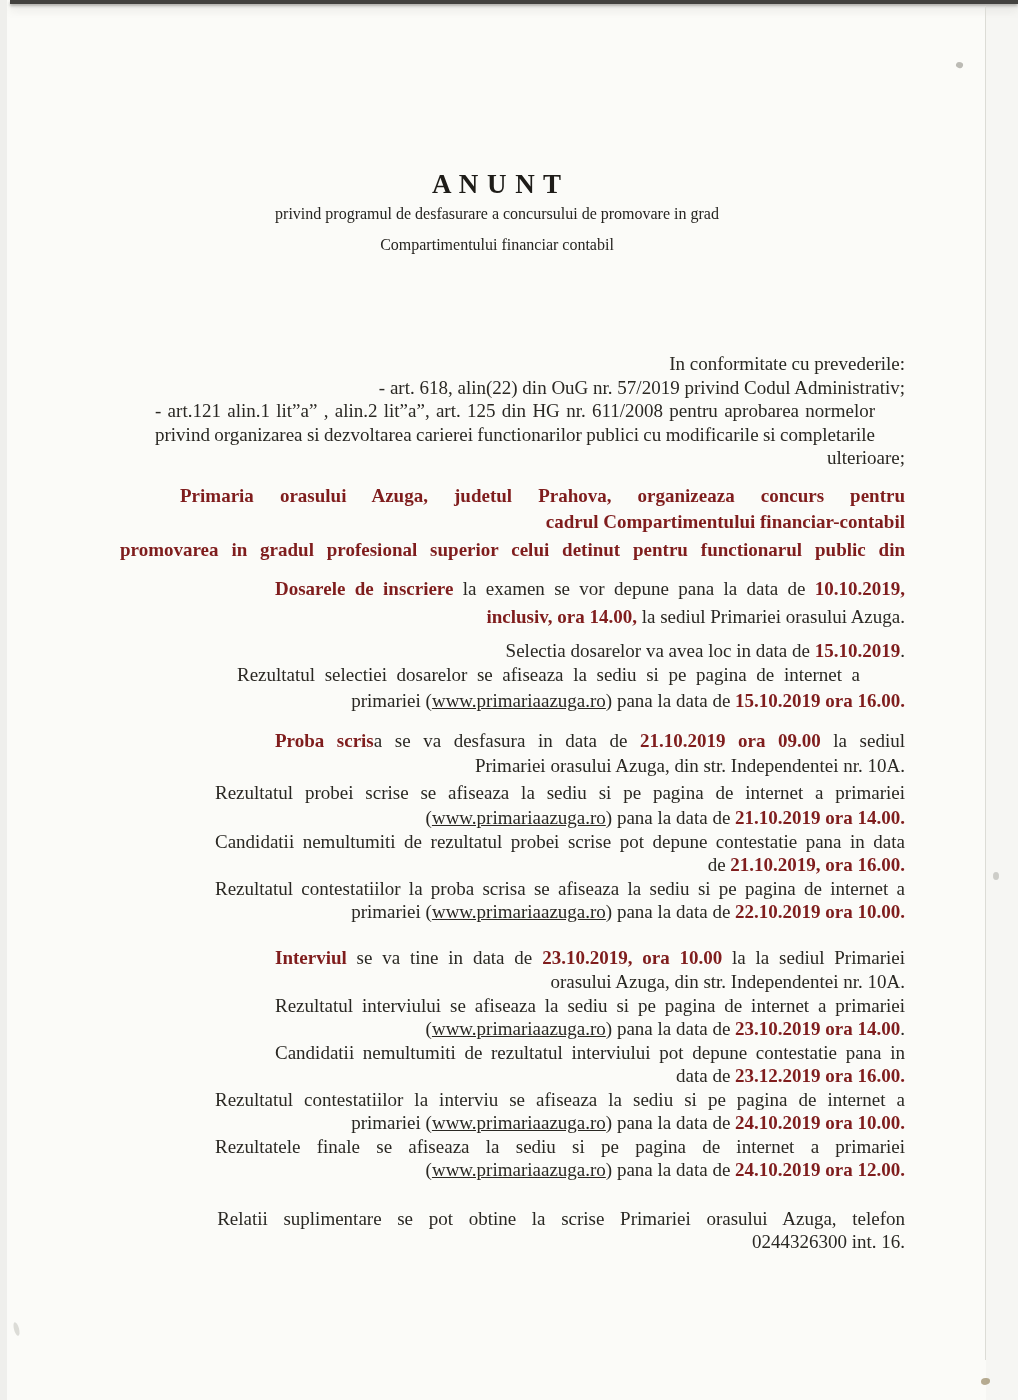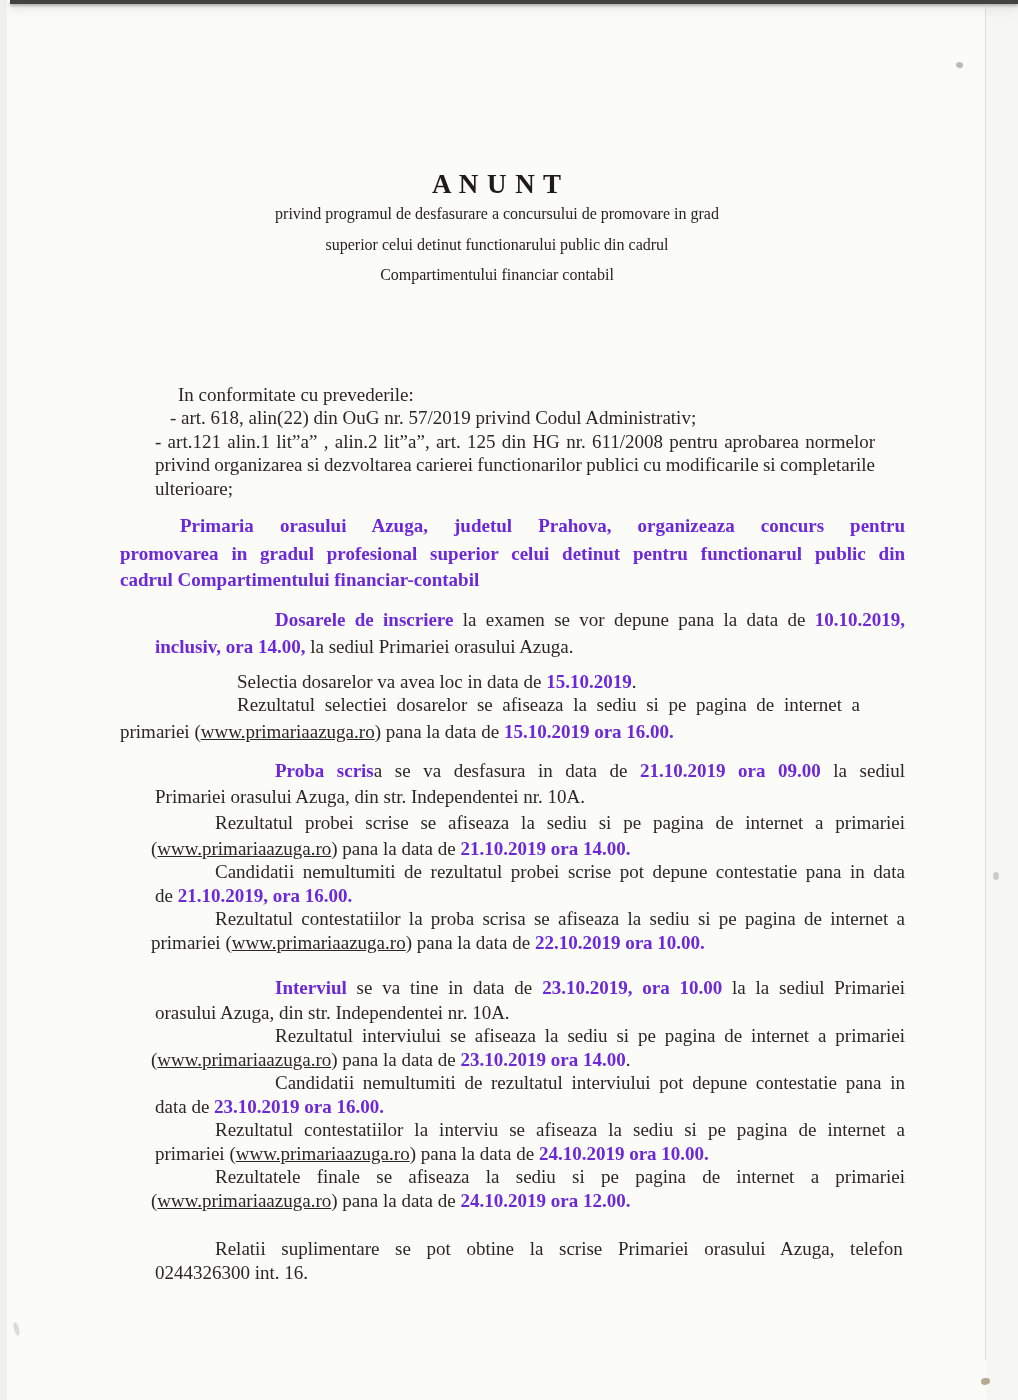--- a/index.html
+++ b/index.html
@@ -27,23 +27,23 @@
   .speck-d{position:absolute;left:14px;top:1322px;width:5px;height:14px;border-radius:50%;
            background:rgba(150,148,140,.30);transform:rotate(-15deg);}
 
   
   .titleblock{padding-top:169px;width:994px;text-align:center;}
   .doc-title{font-weight:bold;font-size:27px;line-height:30px;letter-spacing:1px;color:#1e1c18;}
   .doc-subtitle{font-size:16px;line-height:30.5px;color:#262420;}
 
   
   .bodyblock{margin:92px 113px 0 120px;}
-  .line{white-space:nowrap;font-size:19px;line-height:23.5px;}
+  .line{white-space:nowrap;font-size:19px;line-height:23.5px;text-align:right;}
   .line.j{}
-  .b{font-weight:bold;color:#6d28d9;}
+  .b{font-weight:bold;color:#7f1d1d;}
   .u{text-decoration:underline;}
   .xa{padding-left:58px;} .xb{padding-left:50px;} .xc{padding-left:35px;}
   .xd{padding-left:60px;} .x0{padding-left:0;}   .xe{padding-left:155px;}
   .xf{padding-left:117px;} .xg{padding-left:95px;} .xi{padding-left:31px;}
   .rr30{margin-right:30px;} .rr45{margin-right:45px;}
 </style>
 </head>
 <body>
 
 <div class="page">
@@ -54,53 +54,52 @@
   <div class="scan-right"></div>
   <div class="speck-a"></div>
   <div class="speck-b"></div>
   <div class="speck-c"></div>
   <div class="speck-d"></div>
 
   <div class="titleblock">
     <div class="doc-title">A N U N T</div>
     <div class="doc-subtitle">
       <div>privind programul de desfasurare a concursului de promovare in grad</div>
-      <div>superior celui detinut functionarului public din cadrul</div>
       <div>Compartimentului financiar contabil</div>
     </div>
   </div>
 
   <div class="bodyblock">
       <div class="line xa"><span class="ln-in"><span>In conformitate cu prevederile:</span></span></div>
       <div class="line xb"><span class="ln-in"><span>- art. 618, alin(22) din OuG nr. 57/2019 privind Codul Administrativ;</span></span></div>
       <div class="line xc rr30 j" style="word-spacing: 1.54583px;"><span class="ln-in"><span>- art.121 alin.1 lit”a” , alin.2 lit”a”, art. 125 din HG nr. 611/2008 pentru aprobarea normelor</span></span></div>
       <div class="line xc rr30 j" style="word-spacing: -0.345313px;"><span class="ln-in"><span>privind organizarea si dezvoltarea carierei functionarilor publici cu modificarile si completarile</span></span></div>
       <div class="line xc"><span class="ln-in"><span>ulterioare;</span></span></div>
       <div class="line xd j" style="margin-top: 14px; word-spacing: 21.317px;"><span class="ln-in"><span class="b">Primaria orasului Azuga, judetul Prahova, organizeaza concurs pentru</span></span></div>
+      <div class="line x0" style="margin-top: 3px;"><span class="ln-in"><span class="b">cadrul Compartimentului financiar-contabil</span></span></div>
       <div class="line x0 j" style="margin-top: 4px; word-spacing: 8.11875px;"><span class="ln-in"><span class="b">promovarea in gradul profesional superior celui detinut pentru functionarul public din</span></span></div>
-      <div class="line x0" style="margin-top: 3px;"><span class="ln-in"><span class="b">cadrul Compartimentului financiar-contabil</span></span></div>
       <div class="line xe j" style="margin-top: 16px; word-spacing: 4.58984px;"><span class="ln-in"><span class="b">Dosarele de inscriere</span><span> la examen se vor depune pana la data de </span><span class="b">10.10.2019,</span></span></div>
       <div class="line xc" style="margin-top: 4px;"><span class="ln-in"><span class="b">inclusiv, ora 14.00,</span><span> la sediul Primariei orasului Azuga.</span></span></div>
       <div class="line xf" style="margin-top: 11px;"><span class="ln-in"><span>Selectia dosarelor va avea loc in data de </span><span class="b">15.10.2019</span><span>.</span></span></div>
       <div class="line xf rr45 j" style="word-spacing: 4.8763px;"><span class="ln-in"><span>Rezultatul selectiei dosarelor se afiseaza la sediu si pe pagina de internet a</span></span></div>
       <div class="line x0" style="margin-top: 3px;"><span class="ln-in"><span>primariei (</span><span class="u">www.primariaazuga.ro</span><span>) pana la data de </span><span class="b">15.10.2019 ora 16.00.</span></span></div>
       <div class="line xe j" style="margin-top: 16px; word-spacing: 7.80859px;"><span class="ln-in"><span class="b">Proba scris</span><span>a se va desfasura in data de </span><span class="b">21.10.2019 ora 09.00</span><span> la sediul</span></span></div>
       <div class="line xc" style="margin-top: 2px;"><span class="ln-in"><span>Primariei orasului Azuga, din str. Independentei nr. 10A.</span></span></div>
       <div class="line xg j" style="margin-top: 3px; word-spacing: 7.09736px;"><span class="ln-in"><span>Rezultatul probei scrise se afiseaza la sediu si pe pagina de internet a primariei</span></span></div>
       <div class="line xi" style="margin-top: 2px;"><span class="ln-in"><span>(</span><span class="u">www.primariaazuga.ro</span><span>) pana la data de </span><span class="b">21.10.2019 ora 14.00.</span></span></div>
       <div class="line xg j" style="word-spacing: 3.77699px;"><span class="ln-in"><span>Candidatii nemultumiti de rezultatul probei scrise pot depune contestatie pana in data</span></span></div>
       <div class="line xc"><span class="ln-in"><span>de </span><span class="b">21.10.2019, ora 16.00.</span></span></div>
       <div class="line xg j" style="word-spacing: 3.53683px;"><span class="ln-in"><span>Rezultatul contestatiilor la proba scrisa se afiseaza la sediu si pe pagina de internet a</span></span></div>
       <div class="line xi"><span class="ln-in"><span>primariei (</span><span class="u">www.primariaazuga.ro</span><span>) pana la data de </span><span class="b">22.10.2019 ora 10.00.</span></span></div>
       <div class="line xe j" style="margin-top: 22px; word-spacing: 5.06971px;"><span class="ln-in"><span class="b">Interviul</span><span> se va tine in data de </span><span class="b">23.10.2019, ora 10.00</span><span> la la sediul Primariei</span></span></div>
       <div class="line xc" style="margin-top: 1px;"><span class="ln-in"><span>orasului Azuga, din str. Independentei nr. 10A.</span></span></div>
       <div class="line xe j" style="word-spacing: 4.13802px;"><span class="ln-in"><span>Rezultatul interviului se afiseaza la sediu si pe pagina de internet a primariei</span></span></div>
       <div class="line xi"><span class="ln-in"><span>(</span><span class="u">www.primariaazuga.ro</span><span>) pana la data de </span><span class="b">23.10.2019 ora 14.00</span><span>.</span></span></div>
       <div class="line xe j" style="word-spacing: 3.92708px;"><span class="ln-in"><span>Candidatii nemultumiti de rezultatul interviului pot depune contestatie pana in</span></span></div>
-      <div class="line xc"><span class="ln-in"><span>data de </span><span class="b">23.10.2019 ora 16.00.</span></span></div>
+      <div class="line xc"><span class="ln-in"><span>data de </span><span class="b">23.12.2019 ora 16.00.</span></span></div>
       <div class="line xg j" style="word-spacing: 6.28486px;"><span class="ln-in"><span>Rezultatul contestatiilor la interviu se afiseaza la sediu si pe pagina de internet a</span></span></div>
       <div class="line xc"><span class="ln-in"><span>primariei (</span><span class="u">www.primariaazuga.ro</span><span>) pana la data de </span><span class="b">24.10.2019 ora 10.00.</span></span></div>
       <div class="line xg j" style="word-spacing: 11.5156px;"><span class="ln-in"><span>Rezultatele finale se afiseaza la sediu si pe pagina de internet a primariei</span></span></div>
       <div class="line xi"><span class="ln-in"><span>(</span><span class="u">www.primariaazuga.ro</span><span>) pana la data de </span><span class="b">24.10.2019 ora 12.00.</span></span></div>
       <div class="line xg j" style="margin-top: 25px; word-spacing: 10.9047px;"><span class="ln-in"><span>Relatii suplimentare se pot obtine la scrise Primariei orasului Azuga, telefon</span></span></div>
       <div class="line xc"><span class="ln-in"><span>0244326300 int. 16.</span></span></div>
     </div>
 
 </div>
 

